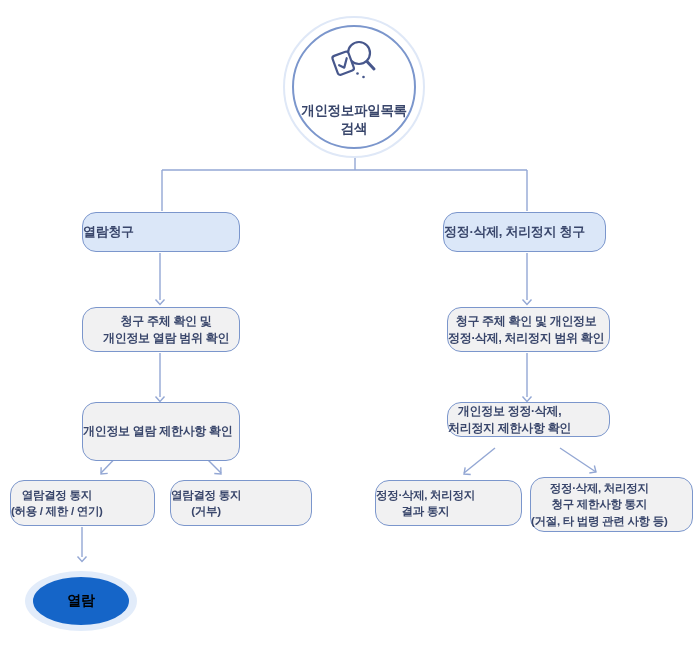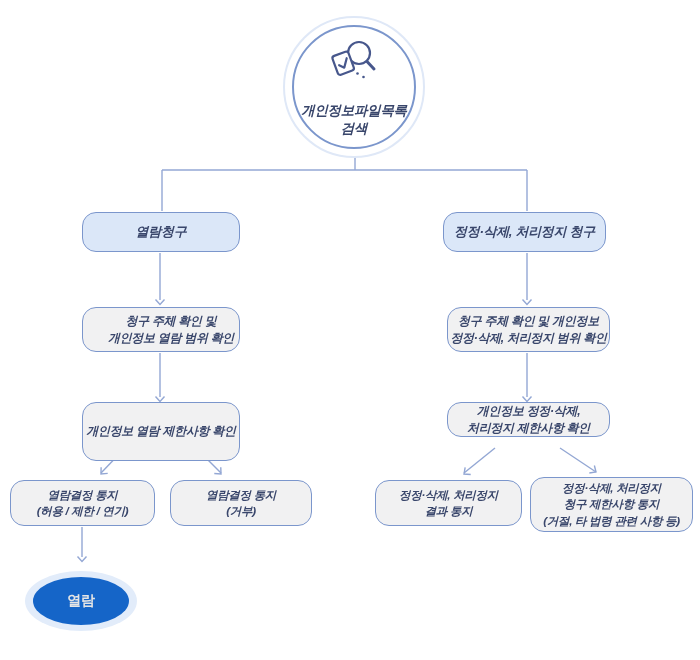--- a/index.html
+++ b/index.html
@@ -10,33 +10,33 @@
   svg.connectors{position:absolute;left:0;top:0;width:700px;height:660px;pointer-events:none;}
 
   
   .halo-circle{
     position:absolute;left:283px;top:16px;width:142px;height:142px;border-radius:50%;
     border:2px solid #dfe8f7;background:#ffffff;box-sizing:border-box;
   }
   .root-circle{
     position:absolute;left:292px;top:25px;width:124px;height:124px;border-radius:50%;
     border:2px solid #7b96cc;background:#ffffff;box-sizing:border-box;
-    display:flex;flex-direction:column;align-items:center;justify-content:center;gap:20px;font-style:italic;
+    display:flex;flex-direction:column;align-items:center;justify-content:center;gap:20px;
   }
   .root-circle .icon{width:48px;height:44px;margin-top:2px;}
   .root-label{
     font-size:13.5px;font-weight:700;color:#39466b;text-align:center;
     white-space:pre-line;line-height:1.35;letter-spacing:-0.3px;
   }
 
   
   .node{
     position:absolute;box-sizing:border-box;border:1.5px solid #7b96cc;border-radius:14px;
-    display:flex;align-items:center;justify-content:center;text-align:center;
-    color:#39466b;font-weight:700;letter-spacing:-0.3px;font-style:italic;
+    display:flex;align-items:center;justify-content:flex-start;text-align:center;
+    color:#39466b;font-weight:700;letter-spacing:-0.3px;
   }
   .node .label{white-space:pre-line;line-height:1.4;}
   .node.header{background:#dbe7f8;font-size:13px;}
   .node.step{background:#f1f1f2;font-size:12px;}
   .node.outcome{background:#f1f1f2;font-size:11.5px;}
 
   
   .pos-left-header {left:82px; top:212px;width:158px;height:40px;}
   .pos-left-step1  {left:82px; top:307px;width:158px;height:45px;padding-left:20px;}
   .pos-left-step2  {left:82px; top:402px;width:158px;height:59px;}
@@ -51,21 +51,21 @@
   .pos-right-out2  {left:530px;top:477px;width:163px;height:55px;font-size:11px;}
 
   
   .final-halo{
     position:absolute;left:25px;top:571px;width:112px;height:60px;border-radius:50%;
     background:#e2ecfa;
   }
   .final-ellipse{
     position:absolute;left:33px;top:577px;width:96px;height:48px;border-radius:50%;
     background:#1565c8;display:flex;align-items:center;justify-content:center;
-    color:#e5e5e5;font-size:14px;font-weight:700;letter-spacing:-0.3px;
+    color:#000000;font-size:14px;font-weight:700;letter-spacing:-0.3px;
   }
 </style>
 </head>
 <body>
 
 <div class="stage">
 
   <svg class="connectors" viewBox="0 0 700 660" xmlns="http://www.w3.org/2000/svg">
     <g stroke="#93a7d4" stroke-width="1.4" fill="none">
 

